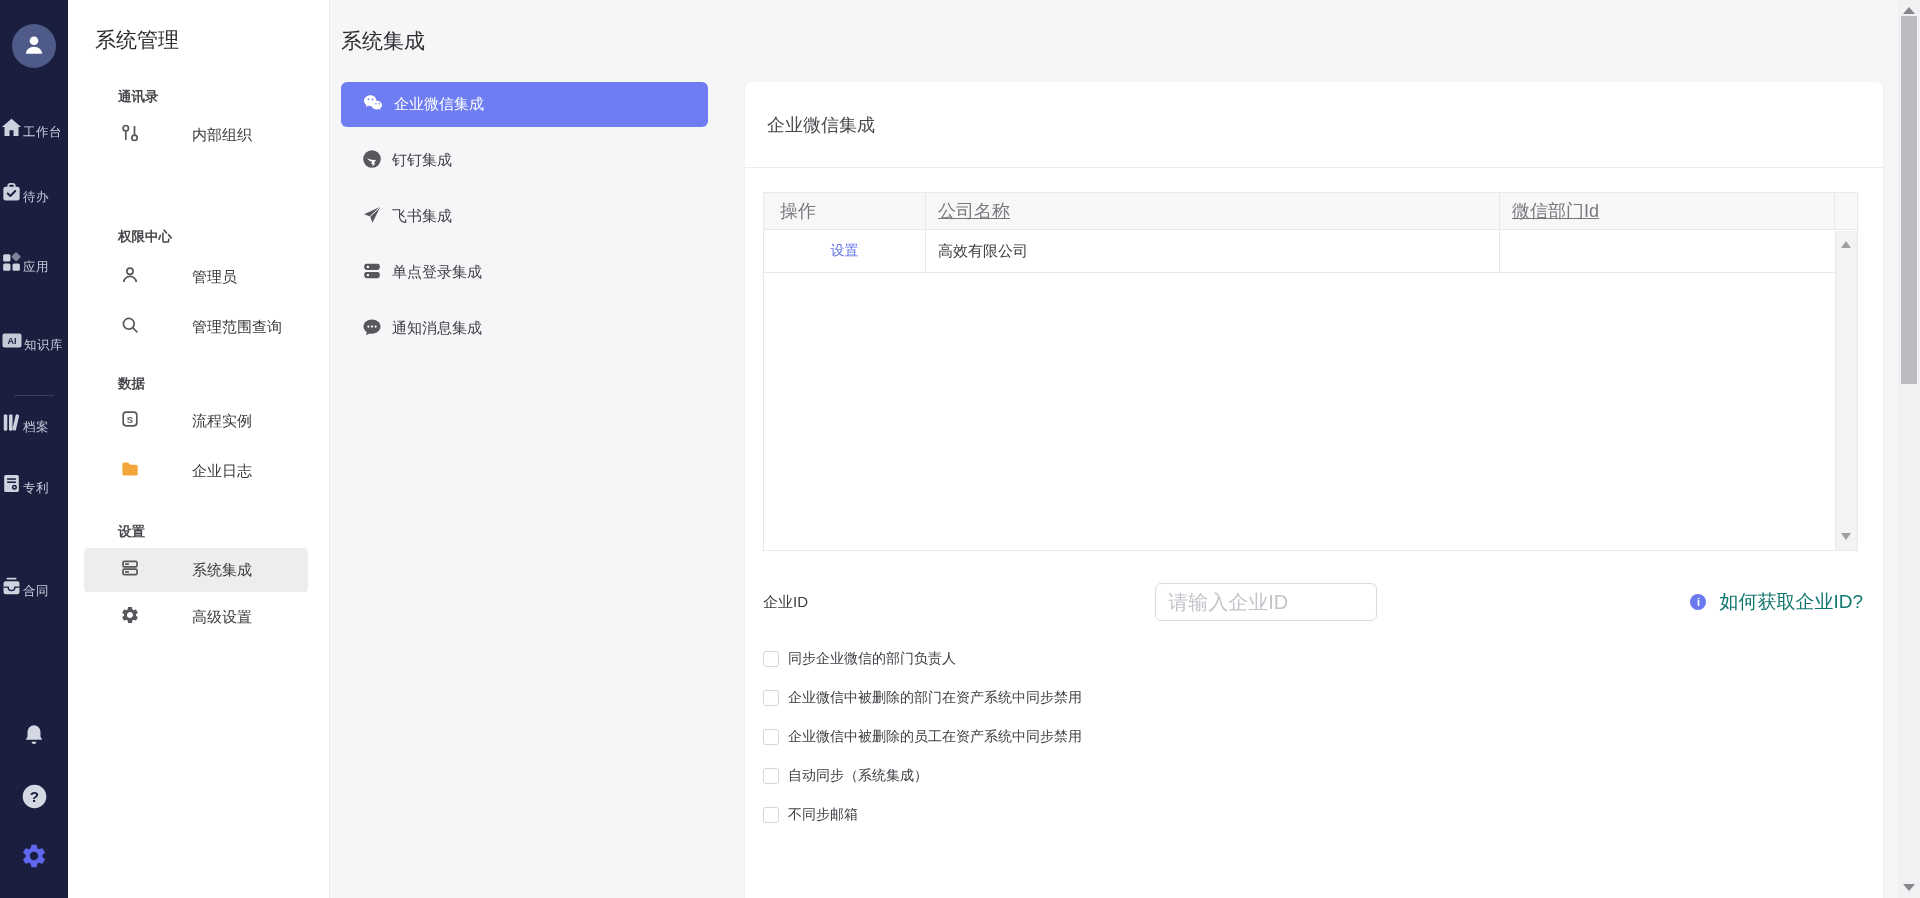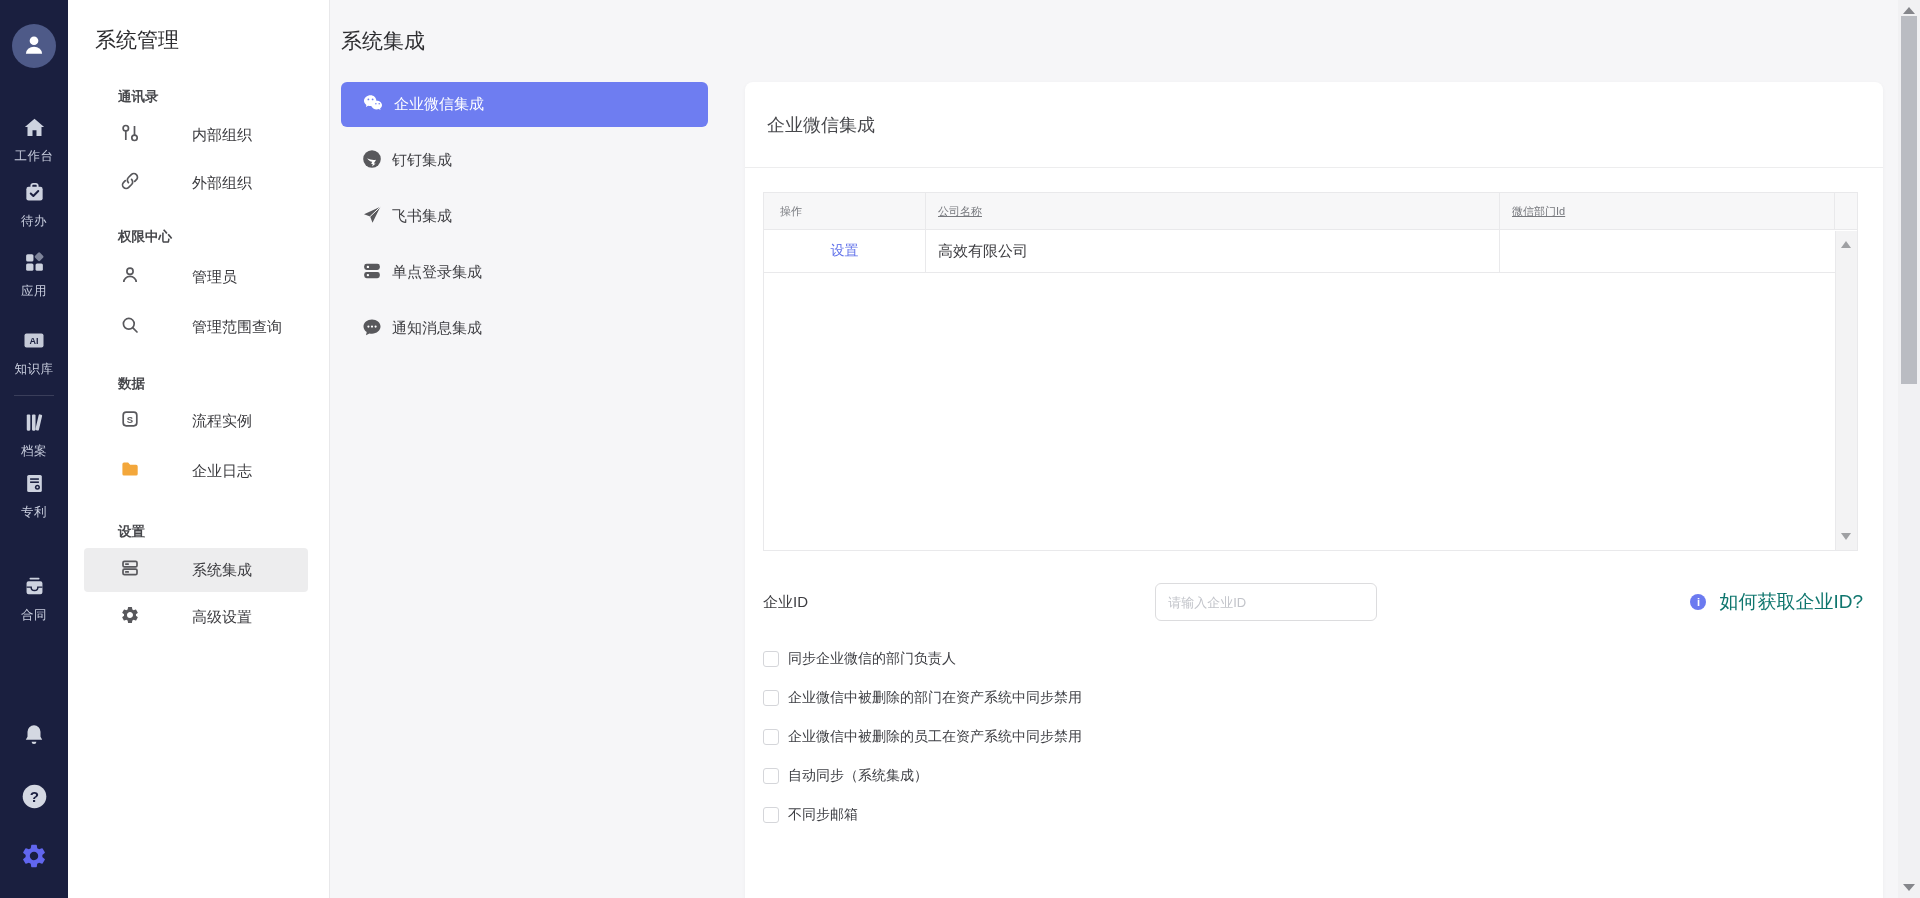--- a/index.html
+++ b/index.html
@@ -1,21 +1,21 @@
 <!DOCTYPE html>
 <html><head>
 <meta charset="utf-8">
 <style>
   * { margin:0; padding:0; box-sizing:border-box; }
   html,body { width:1920px; height:898px; overflow:hidden; font-family:"Liberation Sans",sans-serif; background:#f6f6f8; }
 
   
   .rail { position:absolute; left:0; top:0; width:68px; height:898px; background:#1a1f3f; z-index:5; }
   .avatar { position:absolute; left:12px; top:24px; width:44px; height:44px; border-radius:50%; background:#4e5a88; display:flex; align-items:center; justify-content:center; }
-  .rail-item { position:absolute; left:0; width:68px; display:flex; flex-direction:column; align-items:center; cursor:pointer; }
+  .rail-item { position:absolute; left:0; width:68px; display:flex; flex-direction:row; align-items:center; cursor:pointer; }
   .rail-item .lbl { margin-top:5px; font-size:12.5px; color:#c9cede; letter-spacing:.5px; }
   .rail-divider { position:absolute; left:14px; top:395px; width:40px; height:1px; background:rgba(255,255,255,.14); }
   .rail-bottom { position:absolute; left:0; width:68px; display:flex; justify-content:center; }
 
   
   .sidebar { position:absolute; left:68px; top:0; width:262px; height:898px; background:#fff; border-right:1px solid #e8e8ea; z-index:4; }
   .sb-title { position:absolute; left:27px; top:26px; font-size:21px; color:#2d2d30; }
   .sb-group-label { position:absolute; left:50px; font-size:13.5px; font-weight:bold; color:#47484c; }
   .sb-item { position:absolute; left:16px; width:224px; height:44px; border-radius:4px; display:flex; align-items:center; padding-left:36px; cursor:pointer;gap:37px; }
   .sb-item.selected { background:#ededee; }
@@ -34,38 +34,38 @@
 
   
   .card { position:absolute; left:415px; top:82px; width:1138px; height:900px; background:#fff; border-radius:8px 8px 0 0; box-shadow:0 1px 4px rgba(0,0,0,.04); }
   .card-header { height:86px; border-bottom:1px solid #ededee; display:flex; align-items:center; padding-left:22px; }
   .card-title { font-size:18px; color:#47484c; }
   .card-body { padding:0 20px 0 18px; }
 
   
   .tbl { margin-top:24px; width:1095px; border:1px solid #e9e9eb; }
   .tbl-head { display:grid; grid-template-columns:162px 574px 1fr 22px; height:36px; background:#f7f7f8; }
-  .tbl-head .th { display:flex; align-items:center; padding-left:16px; font-size:11px; color:#77797e; border-right:1px solid #e9e9eb; }
+  .tbl-head .th { display:flex; align-items:center; padding-left:16px; font-size:18px; color:#77797e; border-right:1px solid #e9e9eb; }
   .tbl-head .th:nth-child(2), .tbl-head .th:nth-child(3) { padding-left:12px;text-decoration:underline; }
   .tbl-head .th:last-child { border-right:none; padding:0; }
   .tbl-body { position:relative; height:321px; border-top:1px solid #e9e9eb; }
   .tbl-row { display:grid; grid-template-columns:162px 574px 1fr 22px; height:43px; border-bottom:1px solid #e9e9eb; }
   .tbl-row .td { display:flex; align-items:center; font-size:15px; color:#3b3b3f; border-right:1px solid #e9e9eb; padding-left:12px; }
   .tbl-row .td.center { justify-content:center; padding-left:0; }
   .tbl-row .td:nth-child(3) { border-right:none; }
   .tbl-row .td:last-child { border:none; padding:0; }
   .a-link { color:#6273ea; cursor:pointer; font-size:14px; }
   .tbl-scroll { position:absolute; right:0; top:1px; bottom:0; width:22px; background:#f3f3f4; border-left:1px solid #e9e9eb; }
   .tri-up { position:absolute; left:5px; top:10px; width:0; height:0; border-left:5.5px solid transparent; border-right:5.5px solid transparent; border-bottom:7px solid #9fa0a3; cursor:pointer; }
   .tri-down { position:absolute; left:5px; bottom:10px; width:0; height:0; border-left:5.5px solid transparent; border-right:5.5px solid transparent; border-top:7px solid #9fa0a3; cursor:pointer; }
 
   
   .corp-row { margin-top:32px; display:flex; align-items:center; height:38px;justify-content:space-between; }
   .corp-label { width:95px; font-size:15px; color:#3c3c40; }
-  .corp-input { width:222px; height:38px; border:1px solid #dcdcde; border-radius:6px; padding-left:12px; font-size:13px; color:#3b3b3f; font-family:"Liberation Sans",sans-serif; outline:none; }
+  .corp-input { width:222px; height:38px; border:1px solid #dcdcde; border-radius:6px; padding-left:12px; font-size:20px; color:#3b3b3f; font-family:"Liberation Sans",sans-serif; outline:none; }
   .corp-input::placeholder { color:#c2c4ca; }
   .corp-help { display:flex; align-items:center; margin-left:16px; cursor:pointer; }
   .info-badge { width:16px; height:16px; border-radius:50%; background:#6b7af0; color:#fff; font-size:11px; font-weight:bold; display:flex; align-items:center; justify-content:center; }
   .help-text { margin-left:13px; font-size:19px; color:#0f766e; }
 
   
   .sync-heading { margin-top:29px; font-size:17.5px; color:#606266; }
   .check-list { margin-top:30px; }
   .check-row { display:flex; align-items:center; height:16px; margin-bottom:23px; cursor:pointer; }
   .checkbox { width:16px; height:16px; border:1px solid #d5d6da; border-radius:3px; background:#fff; flex:0 0 auto; }
@@ -201,29 +201,20 @@
   <div class="sb-item" style="top:113px">
     <span>
       <svg width="20" height="20" viewBox="0 0 20 20" fill="none" stroke="#58585c" stroke-width="1.7">
           <circle cx="5.8" cy="5.2" r="2.7"></circle>
           <path d="M5.8 7.9 V17"></path>
           <circle cx="14.5" cy="14.8" r="2.7"></circle>
           <path d="M14.5 3 V12.1"></path>
         </svg>
     </span>
     <span class="txt">内部组织</span>
-  </div>
-  <div class="sb-item" style="top:161px">
-    <span>
-      <svg width="20" height="20" viewBox="0 0 20 20" fill="none" stroke="#58585c" stroke-width="1.7" stroke-linecap="round">
-          <path d="M8.4 11.6 a3.6 3.6 0 0 1 0-5.1 l2.9-2.9 a3.6 3.6 0 0 1 5.1 5.1 l-1.7 1.7"></path>
-          <path d="M11.6 8.4 a3.6 3.6 0 0 1 0 5.1 l-2.9 2.9 a3.6 3.6 0 0 1-5.1-5.1 l1.7-1.7"></path>
-        </svg>
-    </span>
-    <span class="txt">外部组织</span>
   </div>
 
   <div class="sb-group-label" style="top:228px">权限中心</div>
   <div class="sb-item" style="top:255px">
     <span>
       <svg width="20" height="20" viewBox="0 0 20 20" fill="none" stroke="#58585c" stroke-width="1.7">
           <circle cx="10" cy="6.3" r="3.1"></circle>
           <path d="M3.8 17 a6.2 5.6 0 0 1 12.4 0"></path>
         </svg>
     </span>

